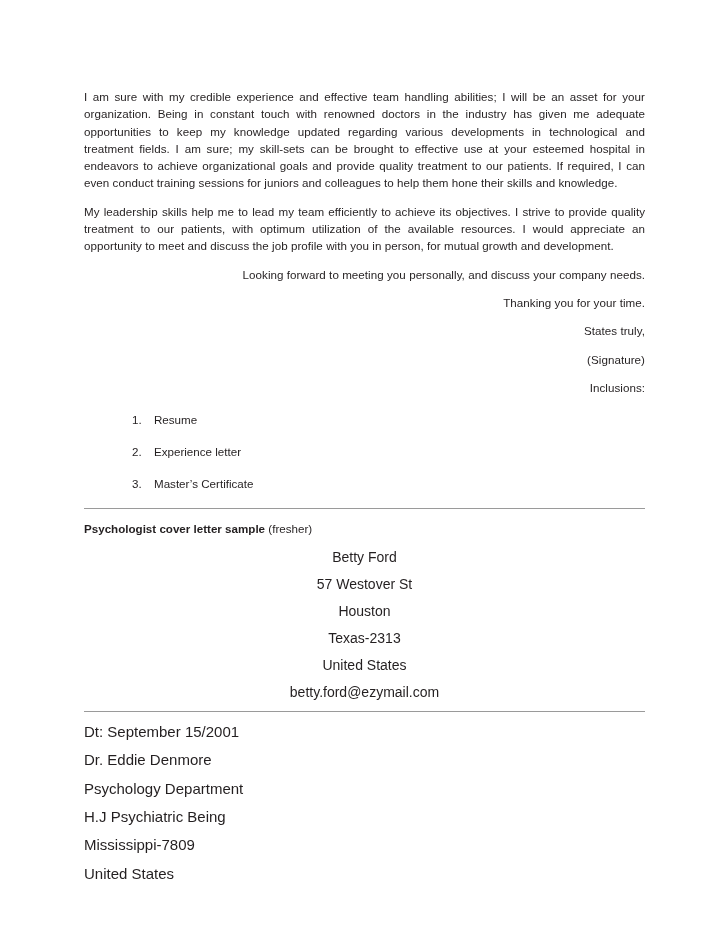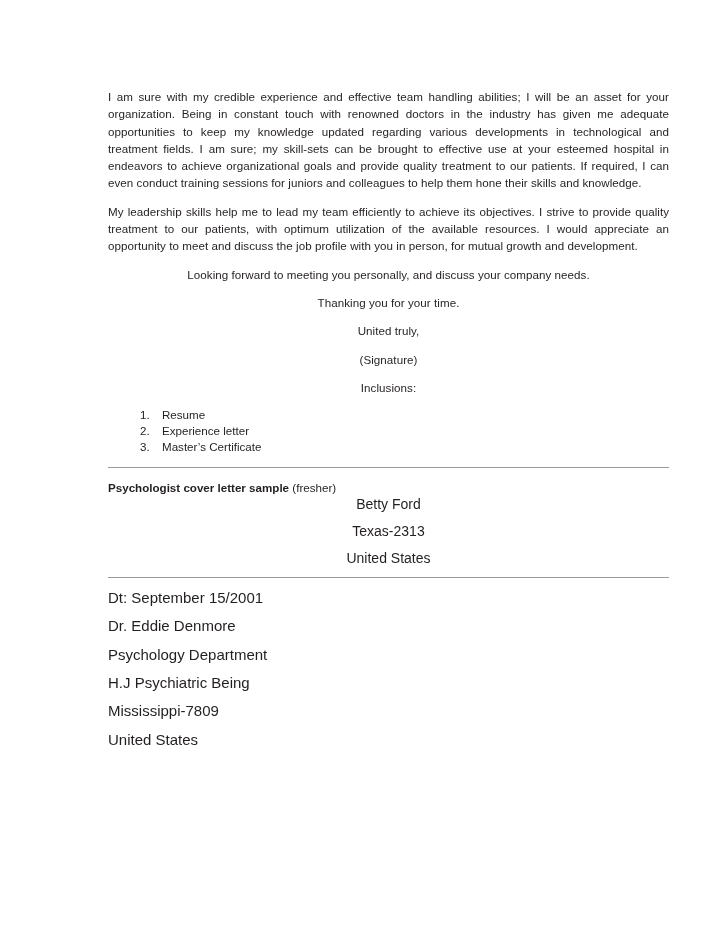--- a/index.html
+++ b/index.html
@@ -13,65 +13,65 @@
     font-family: "Liberation Sans", sans-serif;
     color: #231f20;
     -webkit-font-smoothing: antialiased;
   }
   .page {
     position: relative;
     width: 728px;
     height: 943px;
     background: #ffffff;
     box-sizing: border-box;
-    padding: 88px 83px 0 108px;
+    padding: 88px 83px 0 84px;
   }
   .doc-body {
     width: 561px;
   }
   p.para {
     margin: 0 0 11px 0;
     font-size: 11.6px;
     line-height: 17.3px;
     text-align: justify;
     text-justify: inter-word;
     letter-spacing: 0.05px;
   }
   p.line {
     margin: 0 0 11px 0;
     font-size: 11.6px;
     line-height: 17.3px;
-    text-align: center;
+    text-align: right;
     letter-spacing: 0.05px;
   }
   p.line.tight {
   }
   ol.inclusions {
     margin: 2px 0 12px 0;
     padding-left: 45px;
     list-style-position: outside;
   }
   ol.inclusions li {
     font-size: 11.6px;
     line-height: 16px;
     padding-left: 9px;
-    margin: 0;
+    margin: 16px;
   }
   hr.rule {
     border: 0;
     border-top: 1.6px solid #9a9a9a;
     margin: 8px 0 11px 0;
     width: 561px;
     height: 0;
   }
   hr.rule.second {
     margin: 5px 0 11px 0;
   }
   .section-heading {
-    margin: 0 0 0 0;
+    margin: 0 0 12px 0;
     font-size: 11.6px;
     line-height: 17px;
   }
   .section-heading .bold {
     font-weight: bold;
   }
   .section-heading .normal {
     font-weight: normal;
   }
   .centered-block {
@@ -92,41 +92,44 @@
 <body>
 
 <div class="page">
   <div class="doc-body">
 
     <p class="para">I am sure with my credible experience and effective team handling abilities; I will be an asset for your organization. Being in constant touch with renowned doctors in the industry has given me adequate opportunities to keep my knowledge updated regarding various developments in technological and treatment fields. I am sure; my skill-sets can be brought to effective use at your esteemed hospital in endeavors to achieve organizational goals and provide quality treatment to our patients. If required, I can even conduct training sessions for juniors and colleagues to help them hone their skills and knowledge.</p>
     <p class="para">My leadership skills help me to lead my team efficiently to achieve its objectives. I strive to provide quality treatment to our patients, with optimum utilization of the available resources. I would appreciate an opportunity to meet and discuss the job profile with you in person, for mutual growth and development.</p>
 
     <p class="line">Looking forward to meeting you personally, and discuss your company needs.</p>
     <p class="line">Thanking you for your time.</p>
-    <p class="line">United truly,</p>
+    <p class="line">States truly,</p>
     <p class="line">(Signature)</p>
     <p class="line tight">Inclusions:</p>
 
     <ol class="inclusions">
       <li>Resume</li>
       <li>Experience letter</li>
       <li>Master’s Certificate</li>
     </ol>
 
     <hr class="rule">
 
     <p class="section-heading">
       <span class="bold">Psychologist cover letter sample</span>
       <span class="normal">(fresher)</span>
     </p>
 
     <div class="centered-block">
       <p>Betty Ford</p>
+      <p>57 Westover St</p>
+      <p>Houston</p>
       <p>Texas-2313</p>
       <p>United States</p>
+      <p>betty.ford@ezymail.com</p>
     </div>
 
     <hr class="rule second">
 
     <div class="addr-block">
       <p>Dt: September 15/2001</p>
       <p>Dr. Eddie Denmore</p>
       <p>Psychology Department</p>
       <p>H.J Psychiatric Being</p>
       <p>Mississippi-7809</p>

